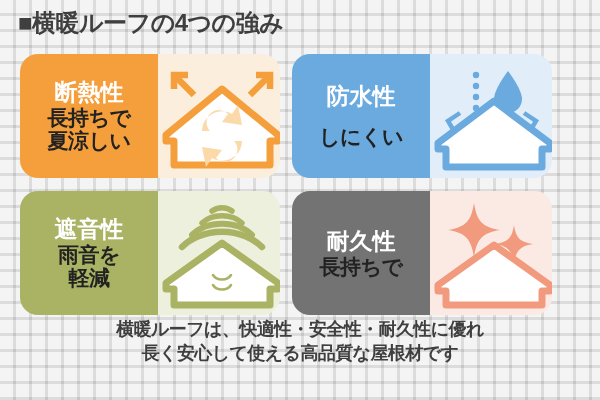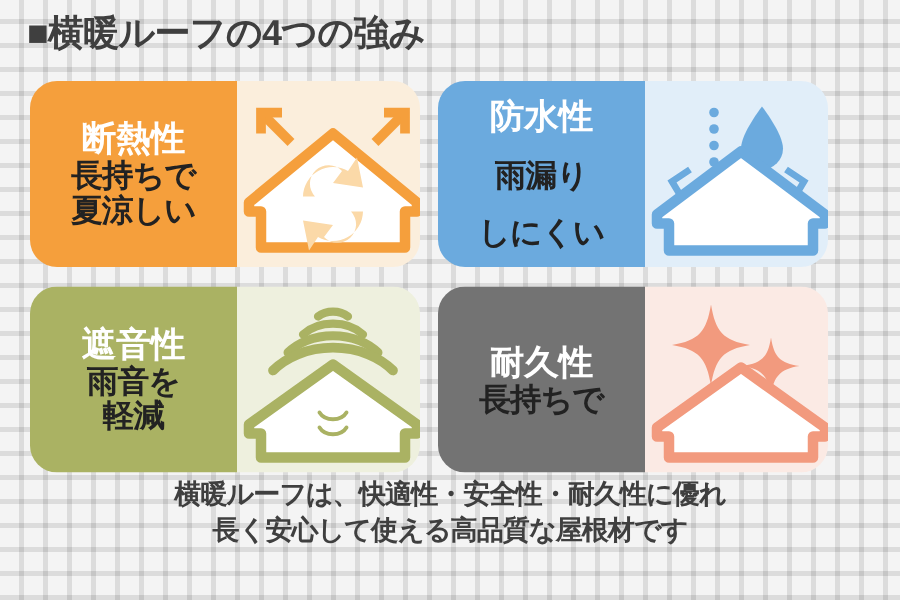--- a/index.html
+++ b/index.html
@@ -99,21 +99,20 @@
                 <path d="M84 80 a20 20 0 0 1 -30 17 l-6 9 -4 -20 20 3 -6 8 a12 12 0 0 0 18 -17 z"></path>
               </g>
             </svg>
           </span>
         </div>
       </div>
 
       <div class="card">
         <div class="text-pane" style="background:#6BAADE;gap:15px;">
           <div class="c-title">防水性</div>
-          <div class="c-line">雨漏り</div>
           <div class="c-line">しにくい</div>
         </div>
         <div class="icon-pane" style="background:#E1EEF9;">
           <span>
             <svg width="128" height="110" viewBox="0 0 128 110">
 
               <path d="M78 10 C78 10 92 28 92 38 a14 14 0 0 1 -28 0 c0 -10 14 -28 14 -28 z" fill="#6BAADE"></path>
 
               <g fill="#6BAADE">
                 <circle cx="46" cy="14" r="3.2"></circle>

